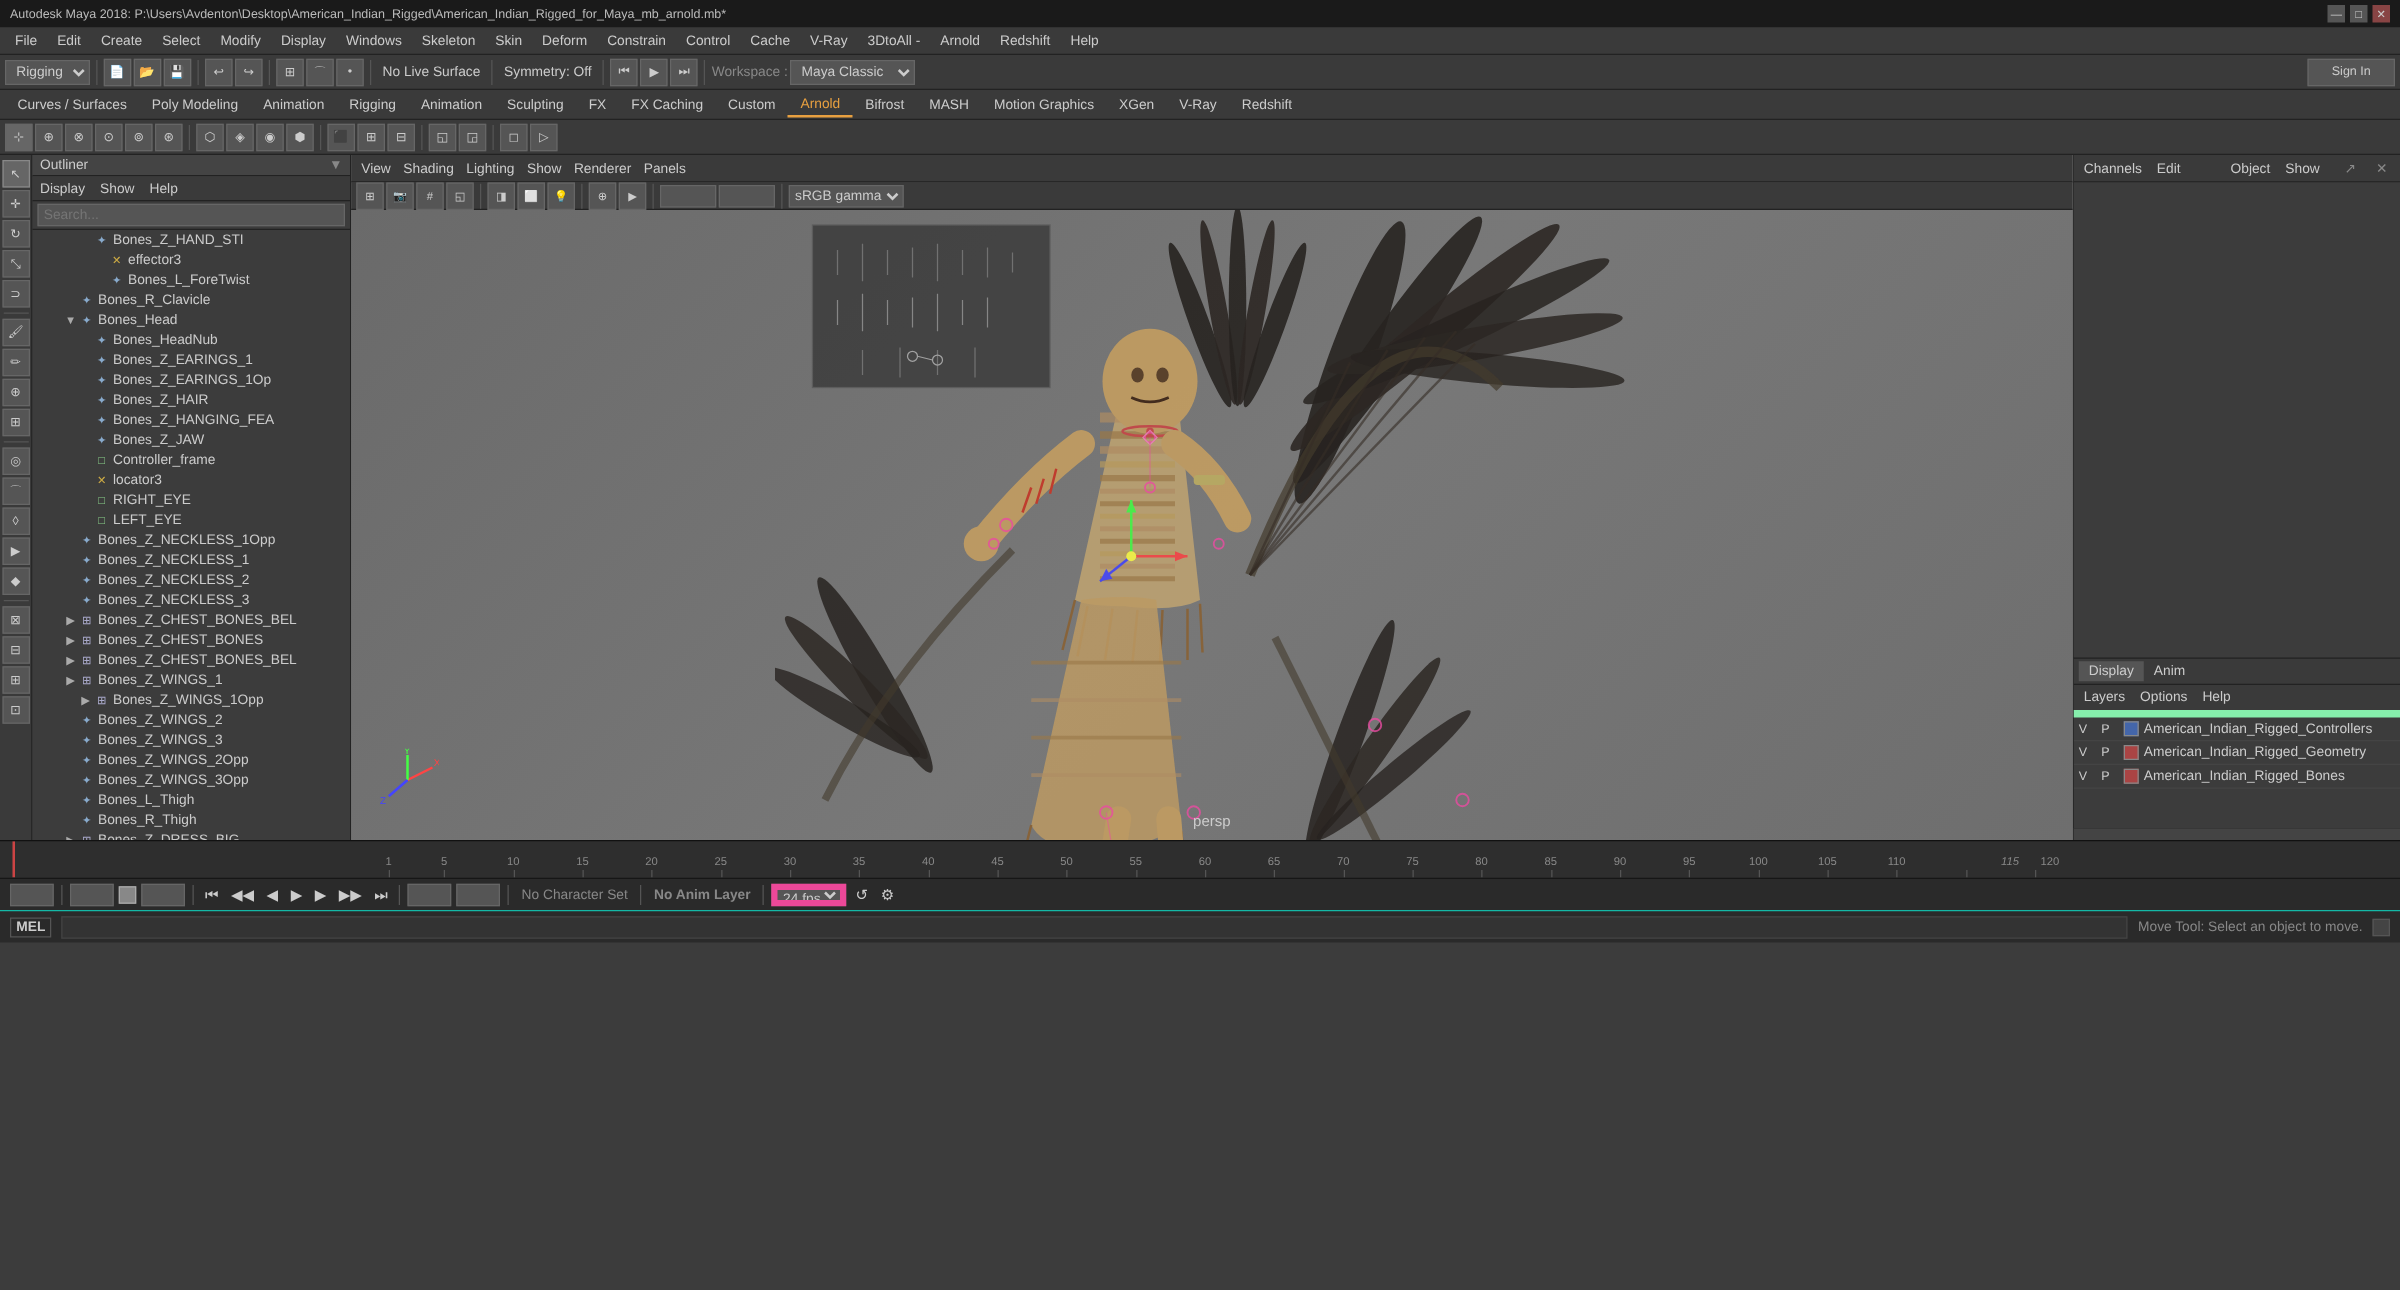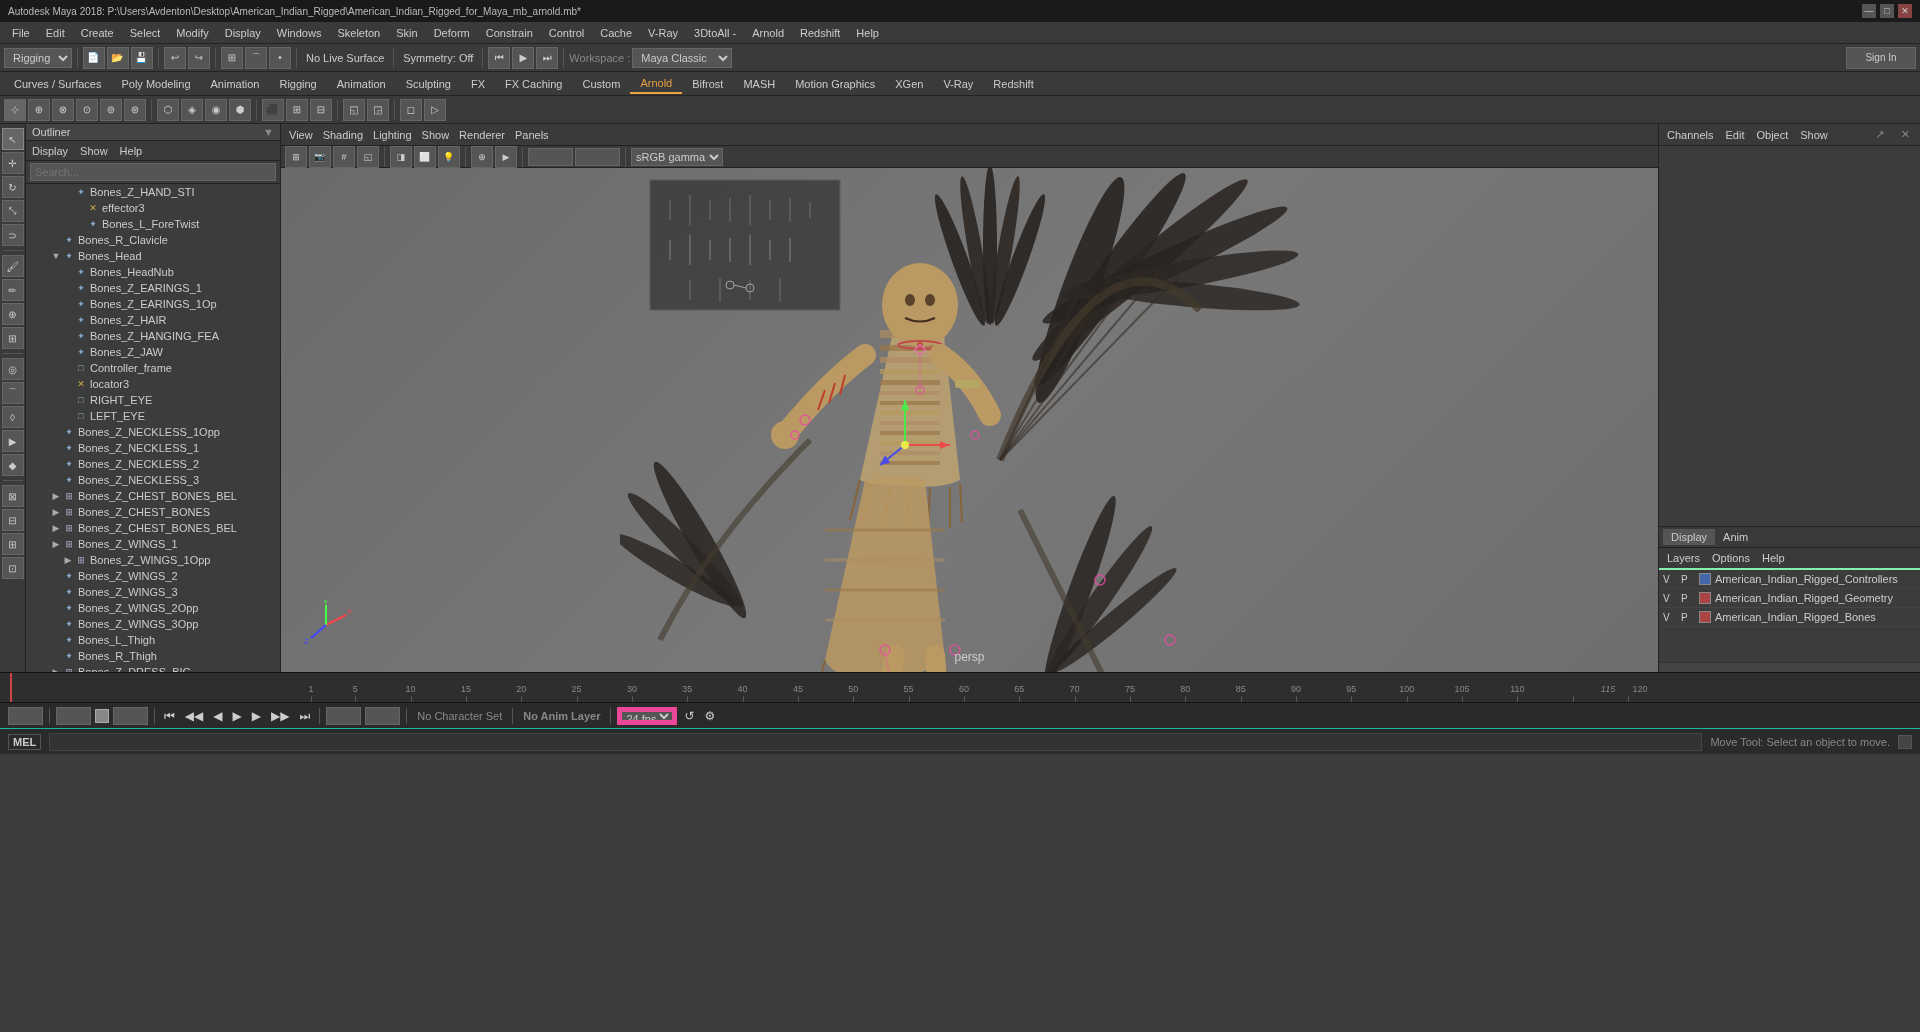--- a/index.html
+++ b/index.html
@@ -786,34 +786,34 @@
       </div>
 
       <div id="viewport-label" style="position:absolute; bottom:8px; left:50%; transform:translateX(-50%); color:#ccc; font-size:12px;">persp</div>
     </div>
   </div>
 
   <div id="right-panel">
     <div id="right-header" style="display:flex; padding:2px 4px; background:#3a3a3a; border-bottom:1px solid #222; gap:4px; align-items:center; height:22px;">
       <span style="cursor:pointer; padding:2px 4px; color:#ccc; font-size:11px;">Channels</span>
       <span style="cursor:pointer; padding:2px 4px; color:#ccc; font-size:11px;">Edit</span>
-      <span style="cursor:pointer; padding:2px 4px; color:#ccc; font-size:11px;">Object</span>
+      <span style="cursor:pointer; padding:2px 4px; color:#ccc; font-size:11px;margin-left:28px;">Object</span>
       <span style="cursor:pointer; padding:2px 4px; color:#ccc; font-size:11px;">Show</span>
       <div style="flex:1;"></div>
       <span style="cursor:pointer; color:#888; font-size:11px;">↗</span>
       <span style="cursor:pointer; color:#888; font-size:11px;">✕</span>
     </div>
 
     <div style="flex:1; min-height:380px; background:#3c3c3c;"></div>
 
     <div id="display-anim-tabs" style="display:flex; padding:2px 4px; background:#3a3a3a; border-top:1px solid #222; border-bottom:1px solid #222;">
       <span class="da-tab active">Display</span>
       <span class="da-tab">Anim</span>
     </div>
-    <div id="layers-options" style="display:flex; padding:2px; background:#3a3a3a; border-bottom:2px solid #86efac;">
+    <div id="layers-options" style="display:flex; padding:2px; background:#3a3a3a; border-bottom:6px solid #86efac;">
       <span class="lo-btn">Layers</span>
       <span class="lo-btn">Options</span>
       <span class="lo-btn">Help</span>
     </div>
     <div id="layer-list">
 
     <div class="layer-item">
       <span class="layer-v">V</span>
       <span class="layer-p">P</span>
       <div class="layer-color" style="background:#4466aa; border:1px solid #888;"></div>

